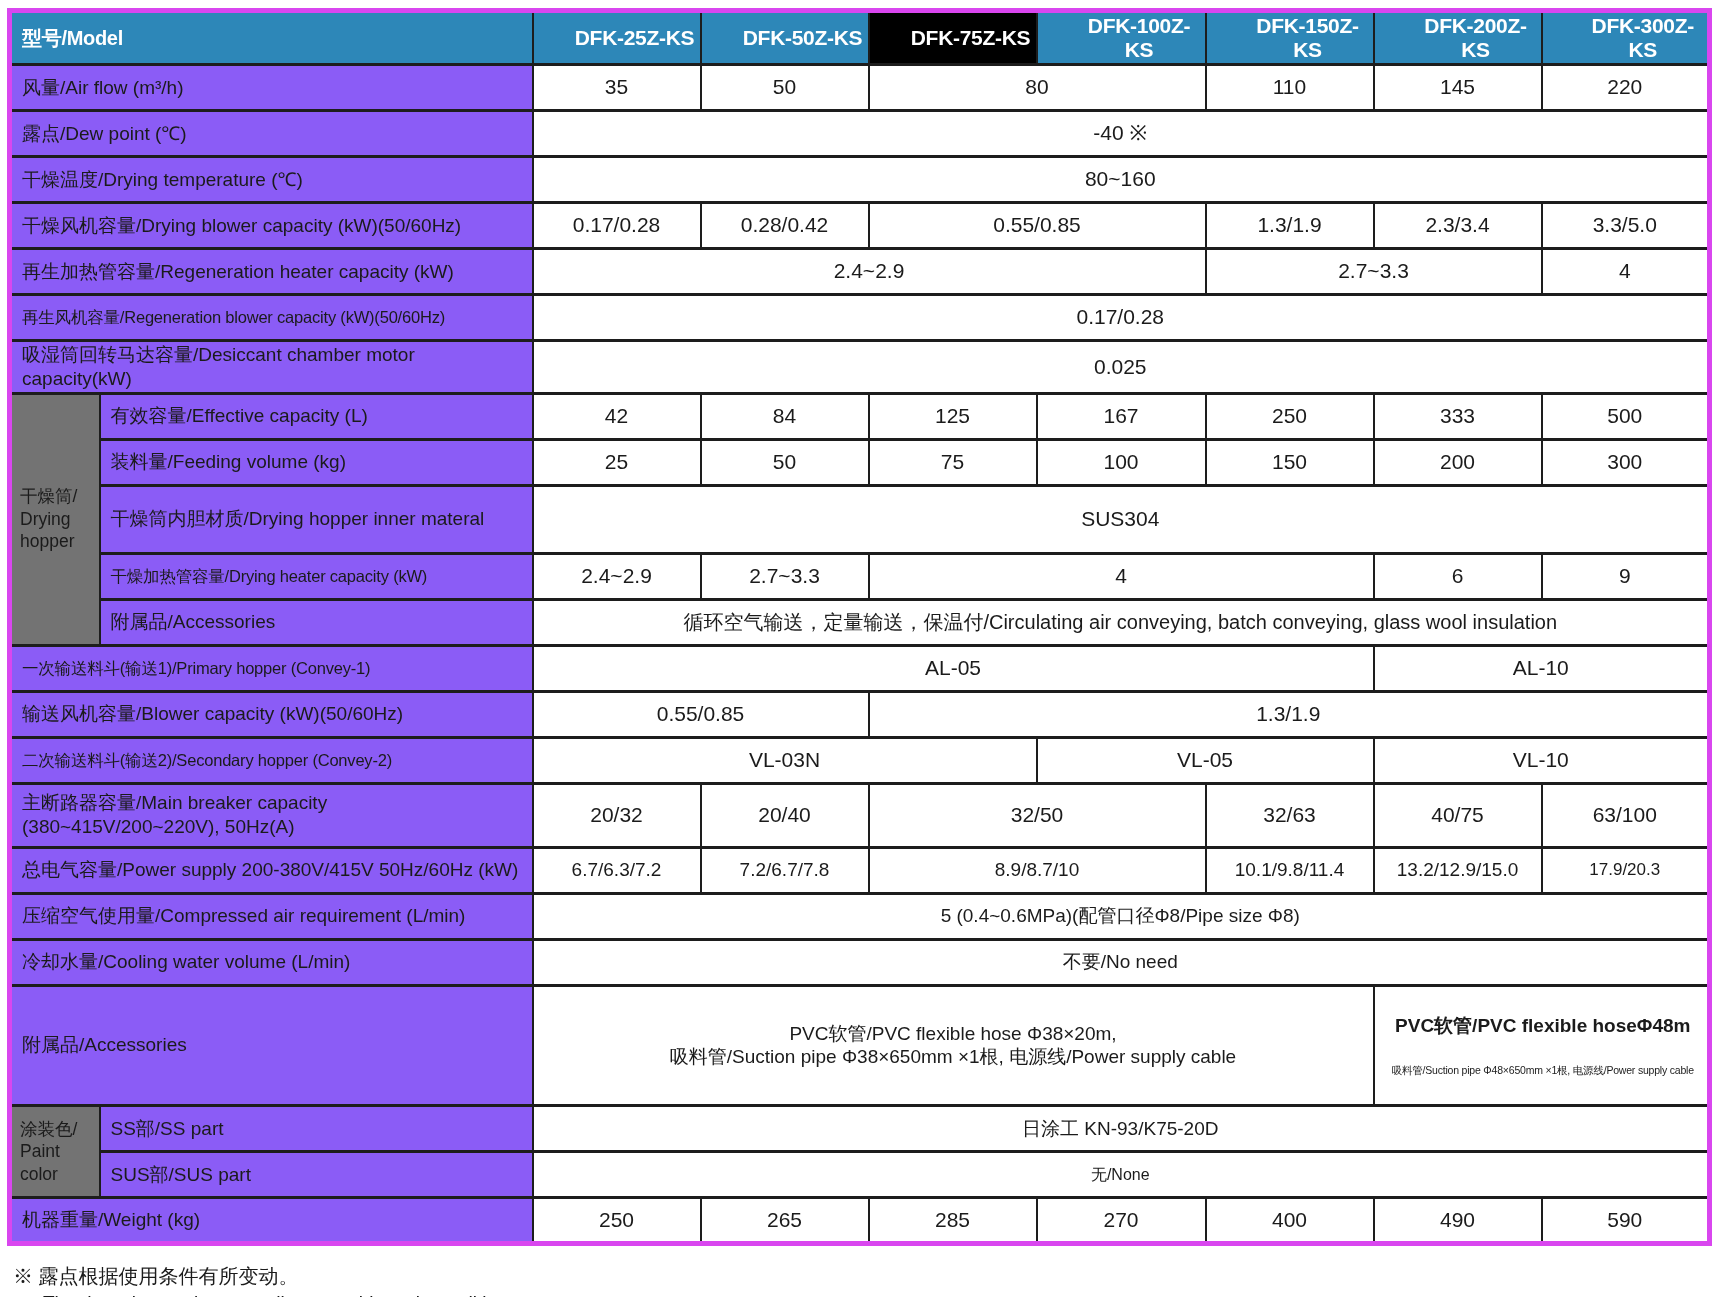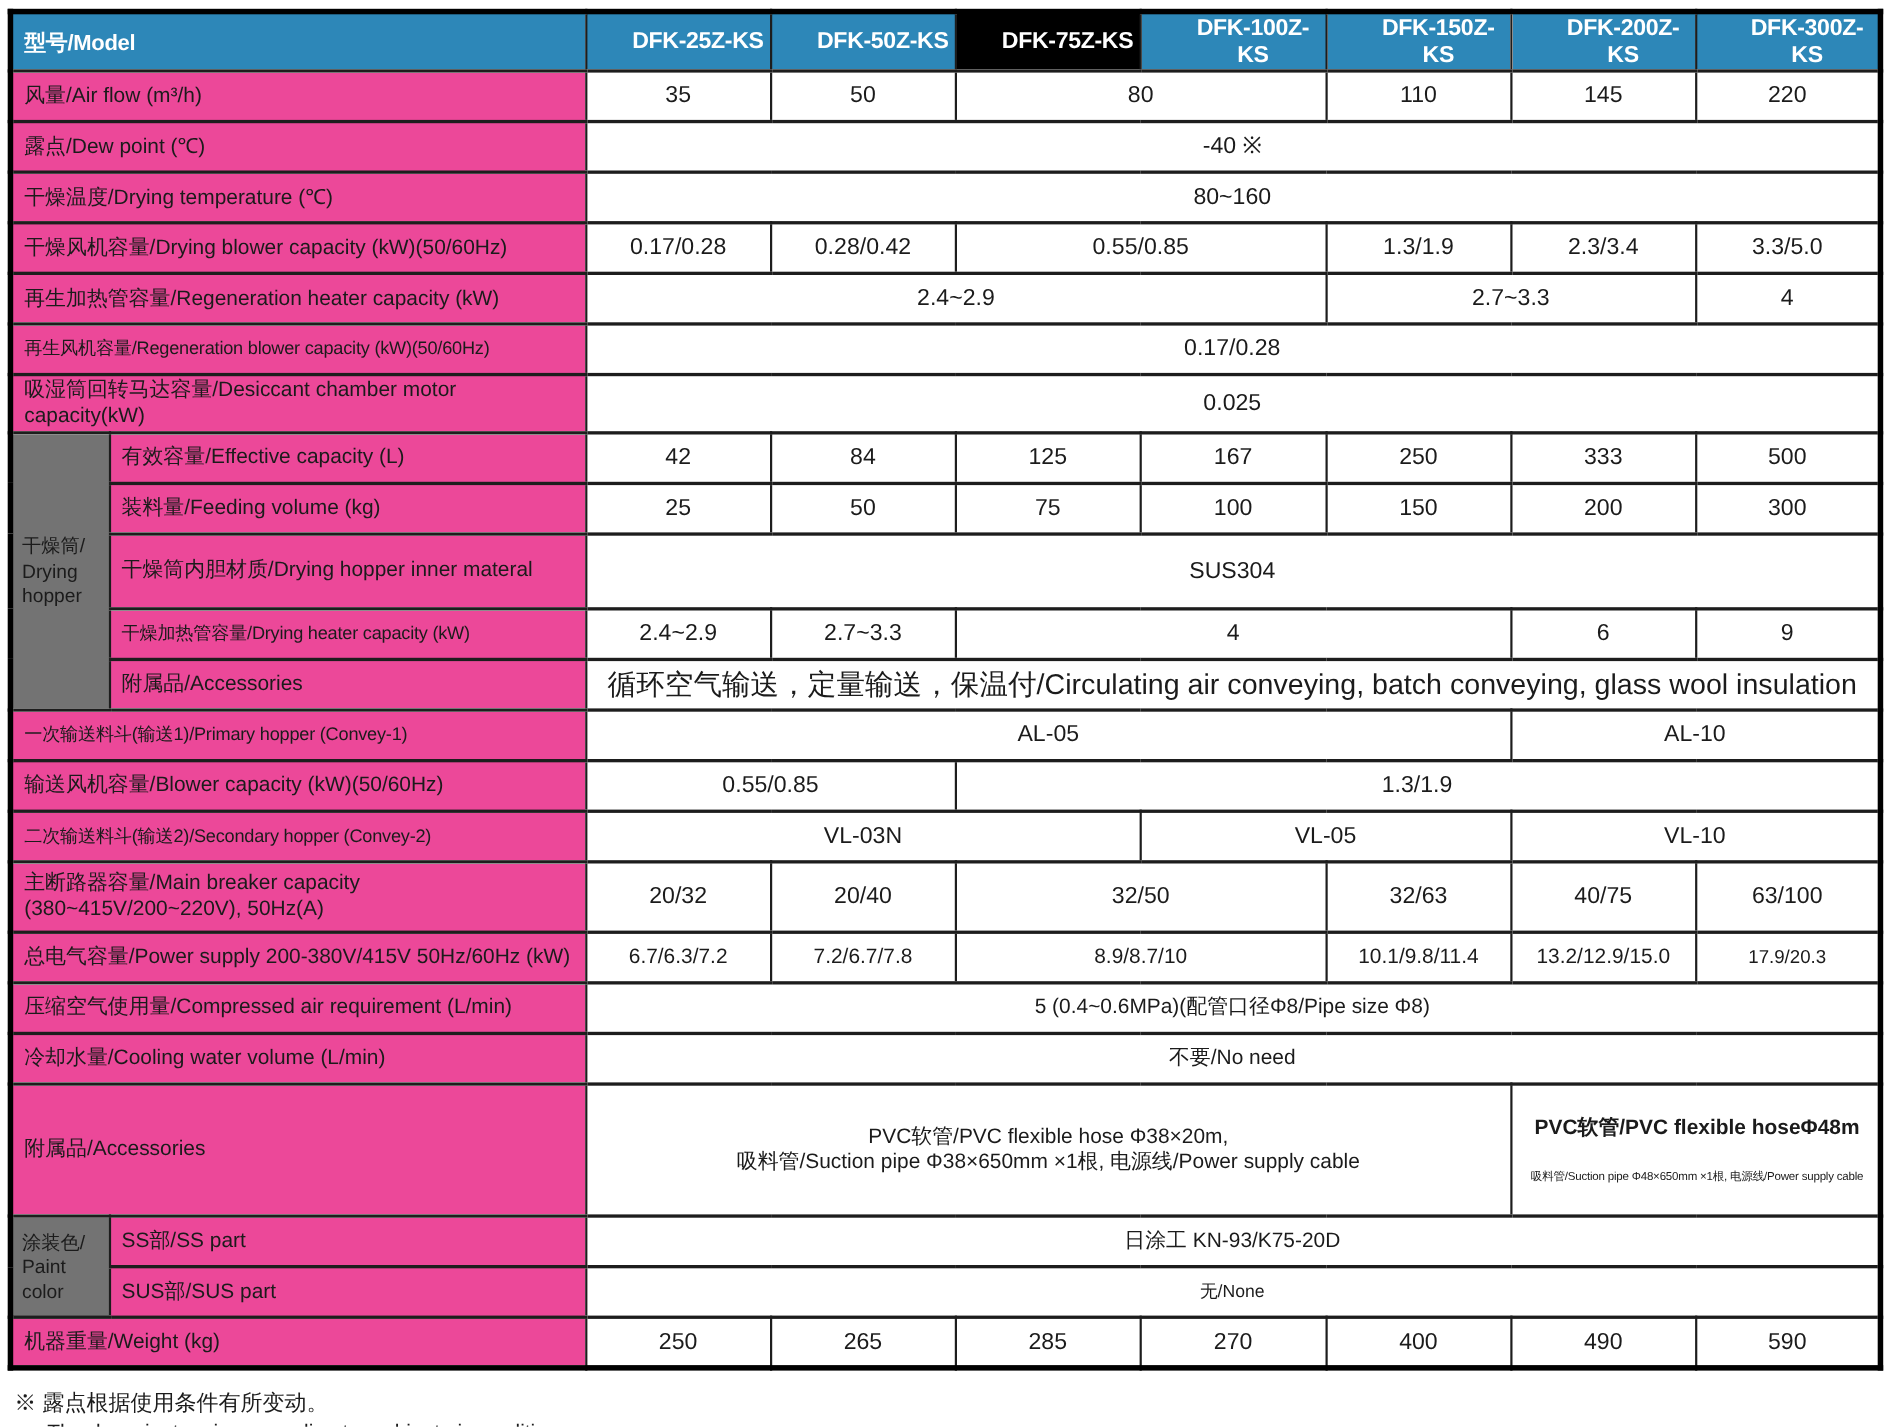--- a/index.html
+++ b/index.html
@@ -13,37 +13,37 @@
     width: 1716px;
     height: 1297px;
     background: #ffffff;
     box-sizing: border-box;
     padding: 8px 7px 0 7px;
   }
   table.spec {
     border-collapse: collapse;
     table-layout: fixed;
     width: 1700px;
-    border: 5px solid #000000;
+    border: 5px solid #d946ef;
   }
   td {
     border: 2px solid #1d1d1d;
     border-top-width: 3px;
     border-bottom-width: 3px;
     overflow: hidden;
     padding: 1px 4px;
     box-sizing: border-box;
   }
   tr { height: 46px; }
   tr.h48 { height: 48px; }
   tr.h68 { height: 68px; }
   tr.h64 { height: 64px; }
   tr.h74 { height: 74px; }
   td.lbl {
-    background: #ec4899;
+    background: #8b5cf6;
     text-align: left;
     font-size: 19px;
     padding-left: 10px;
     white-space: pre-line;
     line-height: 1.25;
   }
   td.lbl.sm { font-size: 16.5px; letter-spacing: -0.2px; }
   td.grp {
     background: #737373;
     text-align: left;
@@ -196,21 +196,21 @@
       <td class="lbl sm">干燥加热管容量/Drying heater capacity (kW)</td>
       <td class="val">2.4~2.9</td>
       <td class="val">2.7~3.3</td>
       <td class="val" colspan="3">4</td>
       <td class="val">6</td>
       <td class="val">9</td>
     </tr>
 
     <tr>
       <td class="lbl">附属品/Accessories</td>
-      <td class="val" colspan="7" style="font-size:26px">循环空气输送，定量输送，保温付/Circulating air conveying, batch conveying, glass wool insulation</td>
+      <td class="val" colspan="7" style="font-size:20px">循环空气输送，定量输送，保温付/Circulating air conveying, batch conveying, glass wool insulation</td>
     </tr>
 
     <tr>
       <td class="lbl sm" colspan="2">一次输送料斗(输送1)/Primary hopper (Convey-1)</td>
       <td class="val" colspan="5">AL-05</td>
       <td class="val" colspan="2">AL-10</td>
     </tr>
 
     <tr>
       <td class="lbl" colspan="2">输送风机容量/Blower capacity (kW)(50/60Hz)</td>

